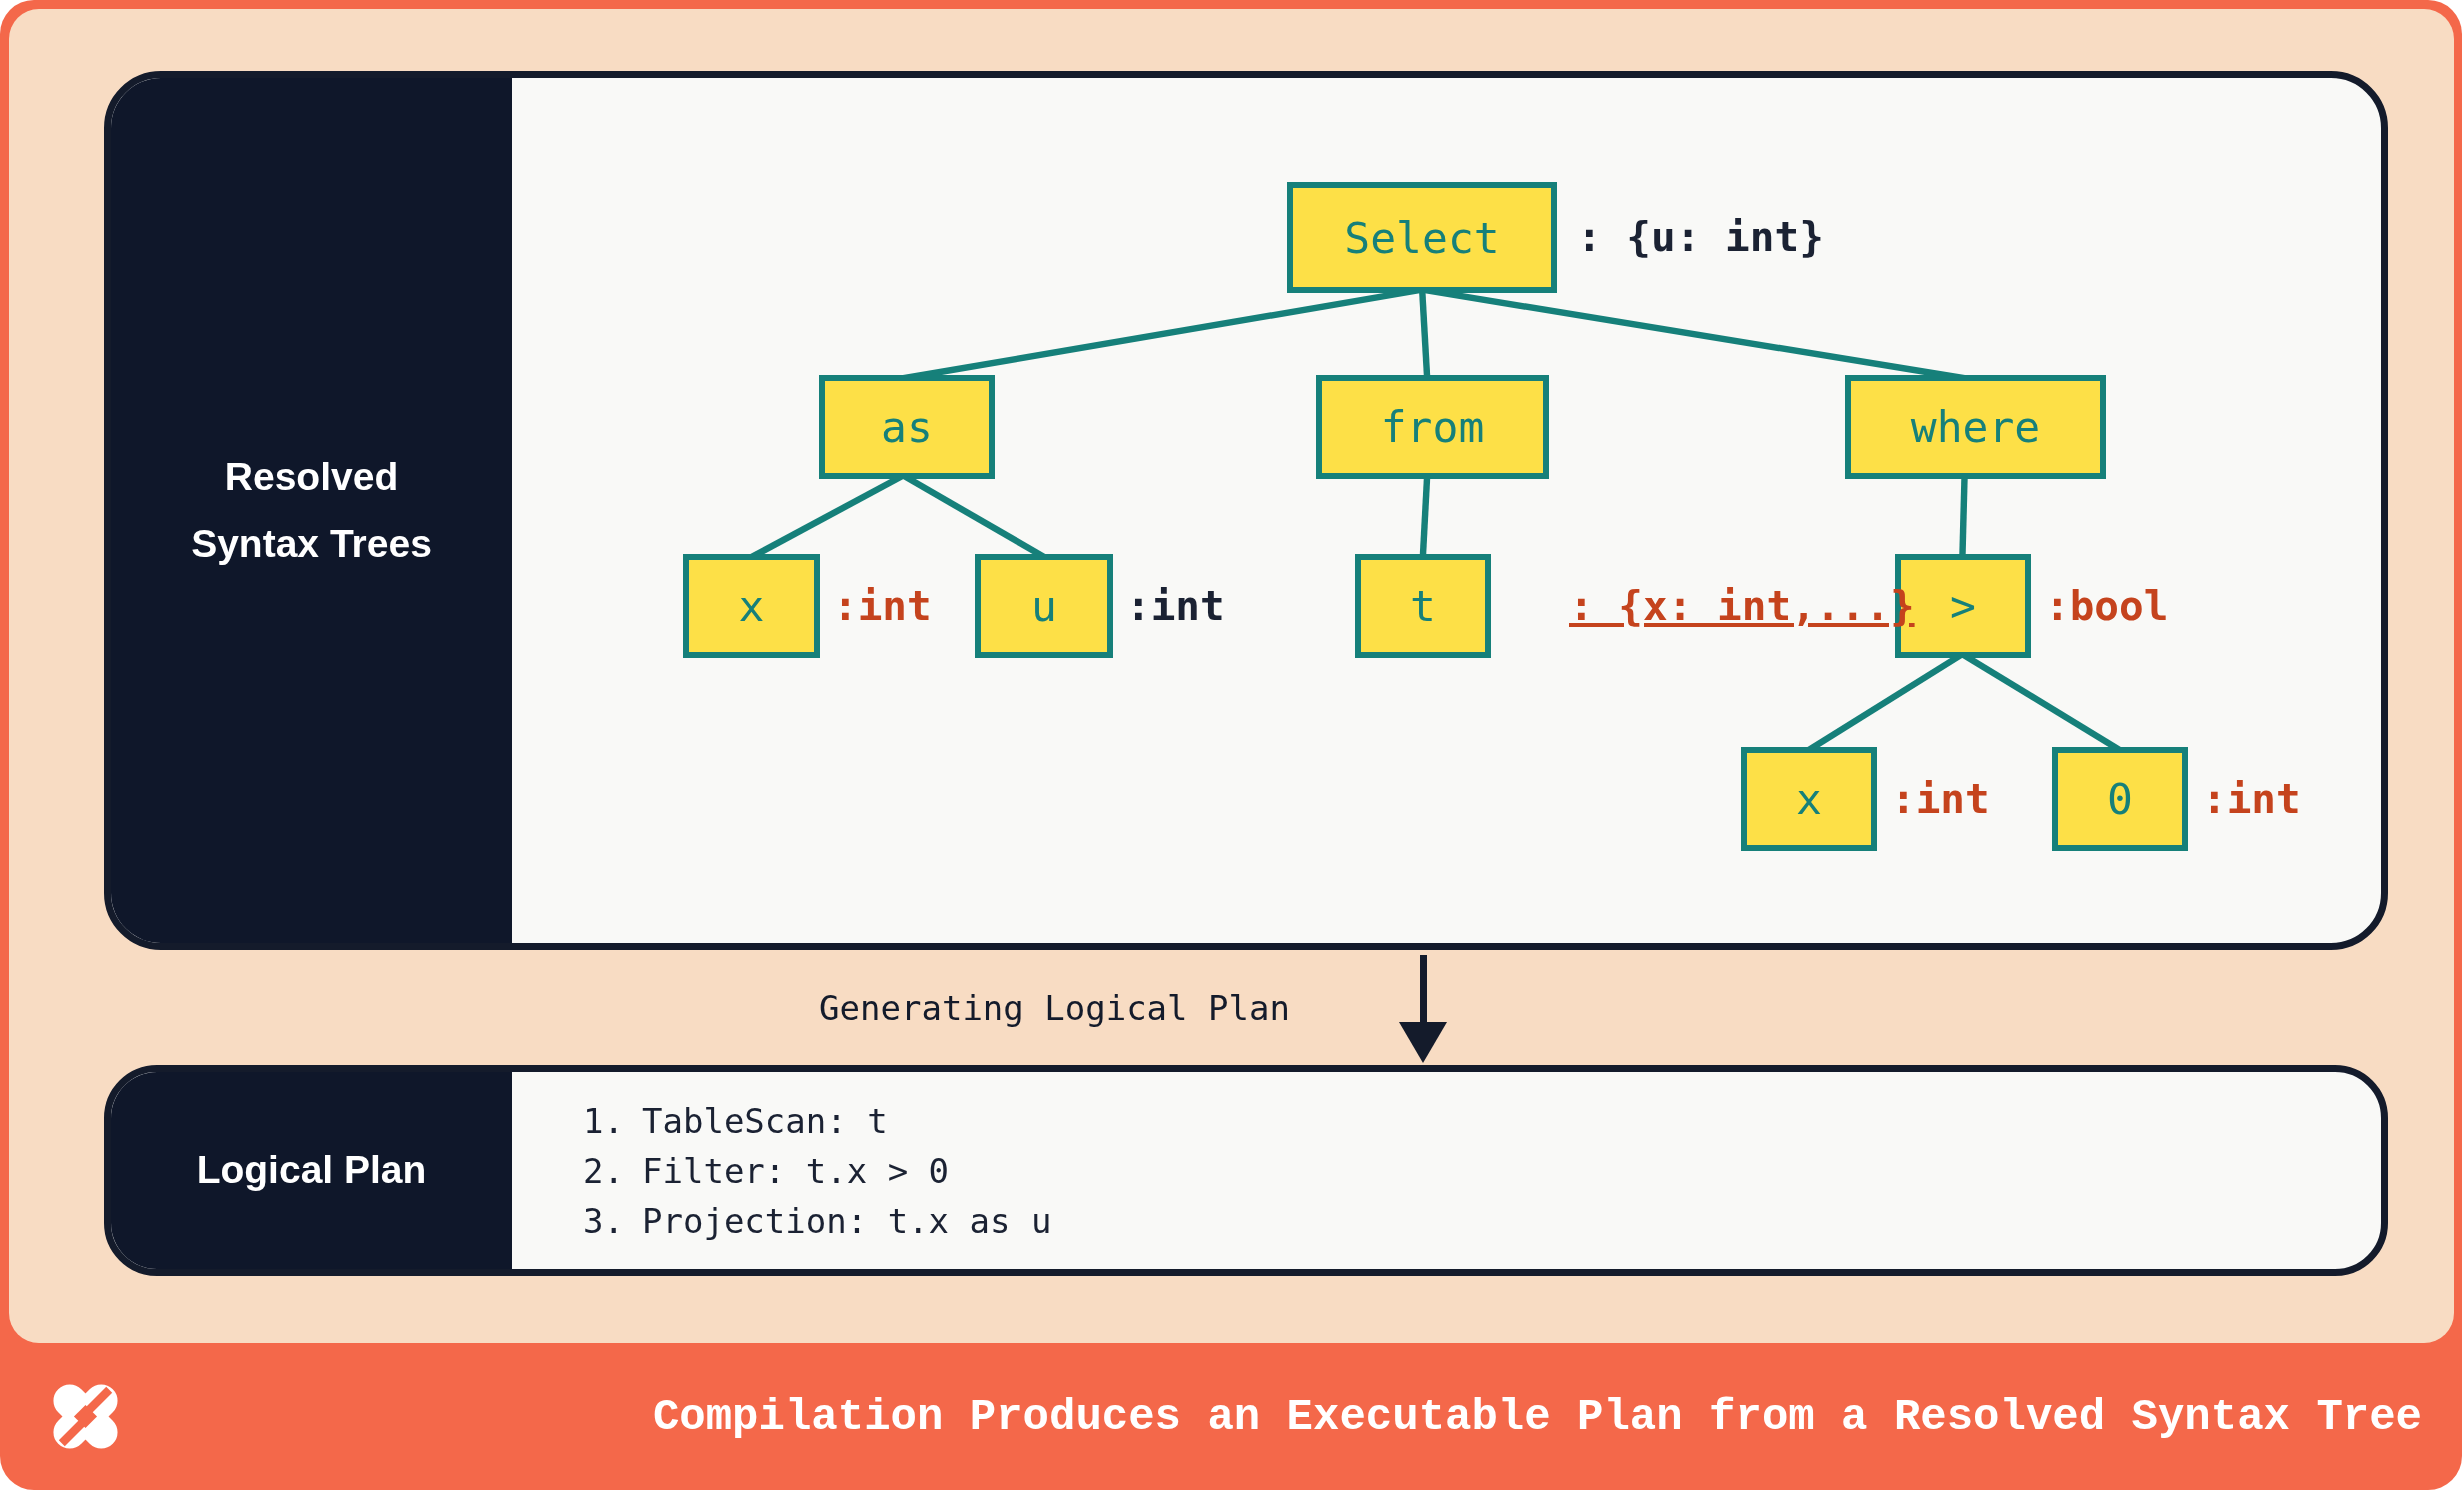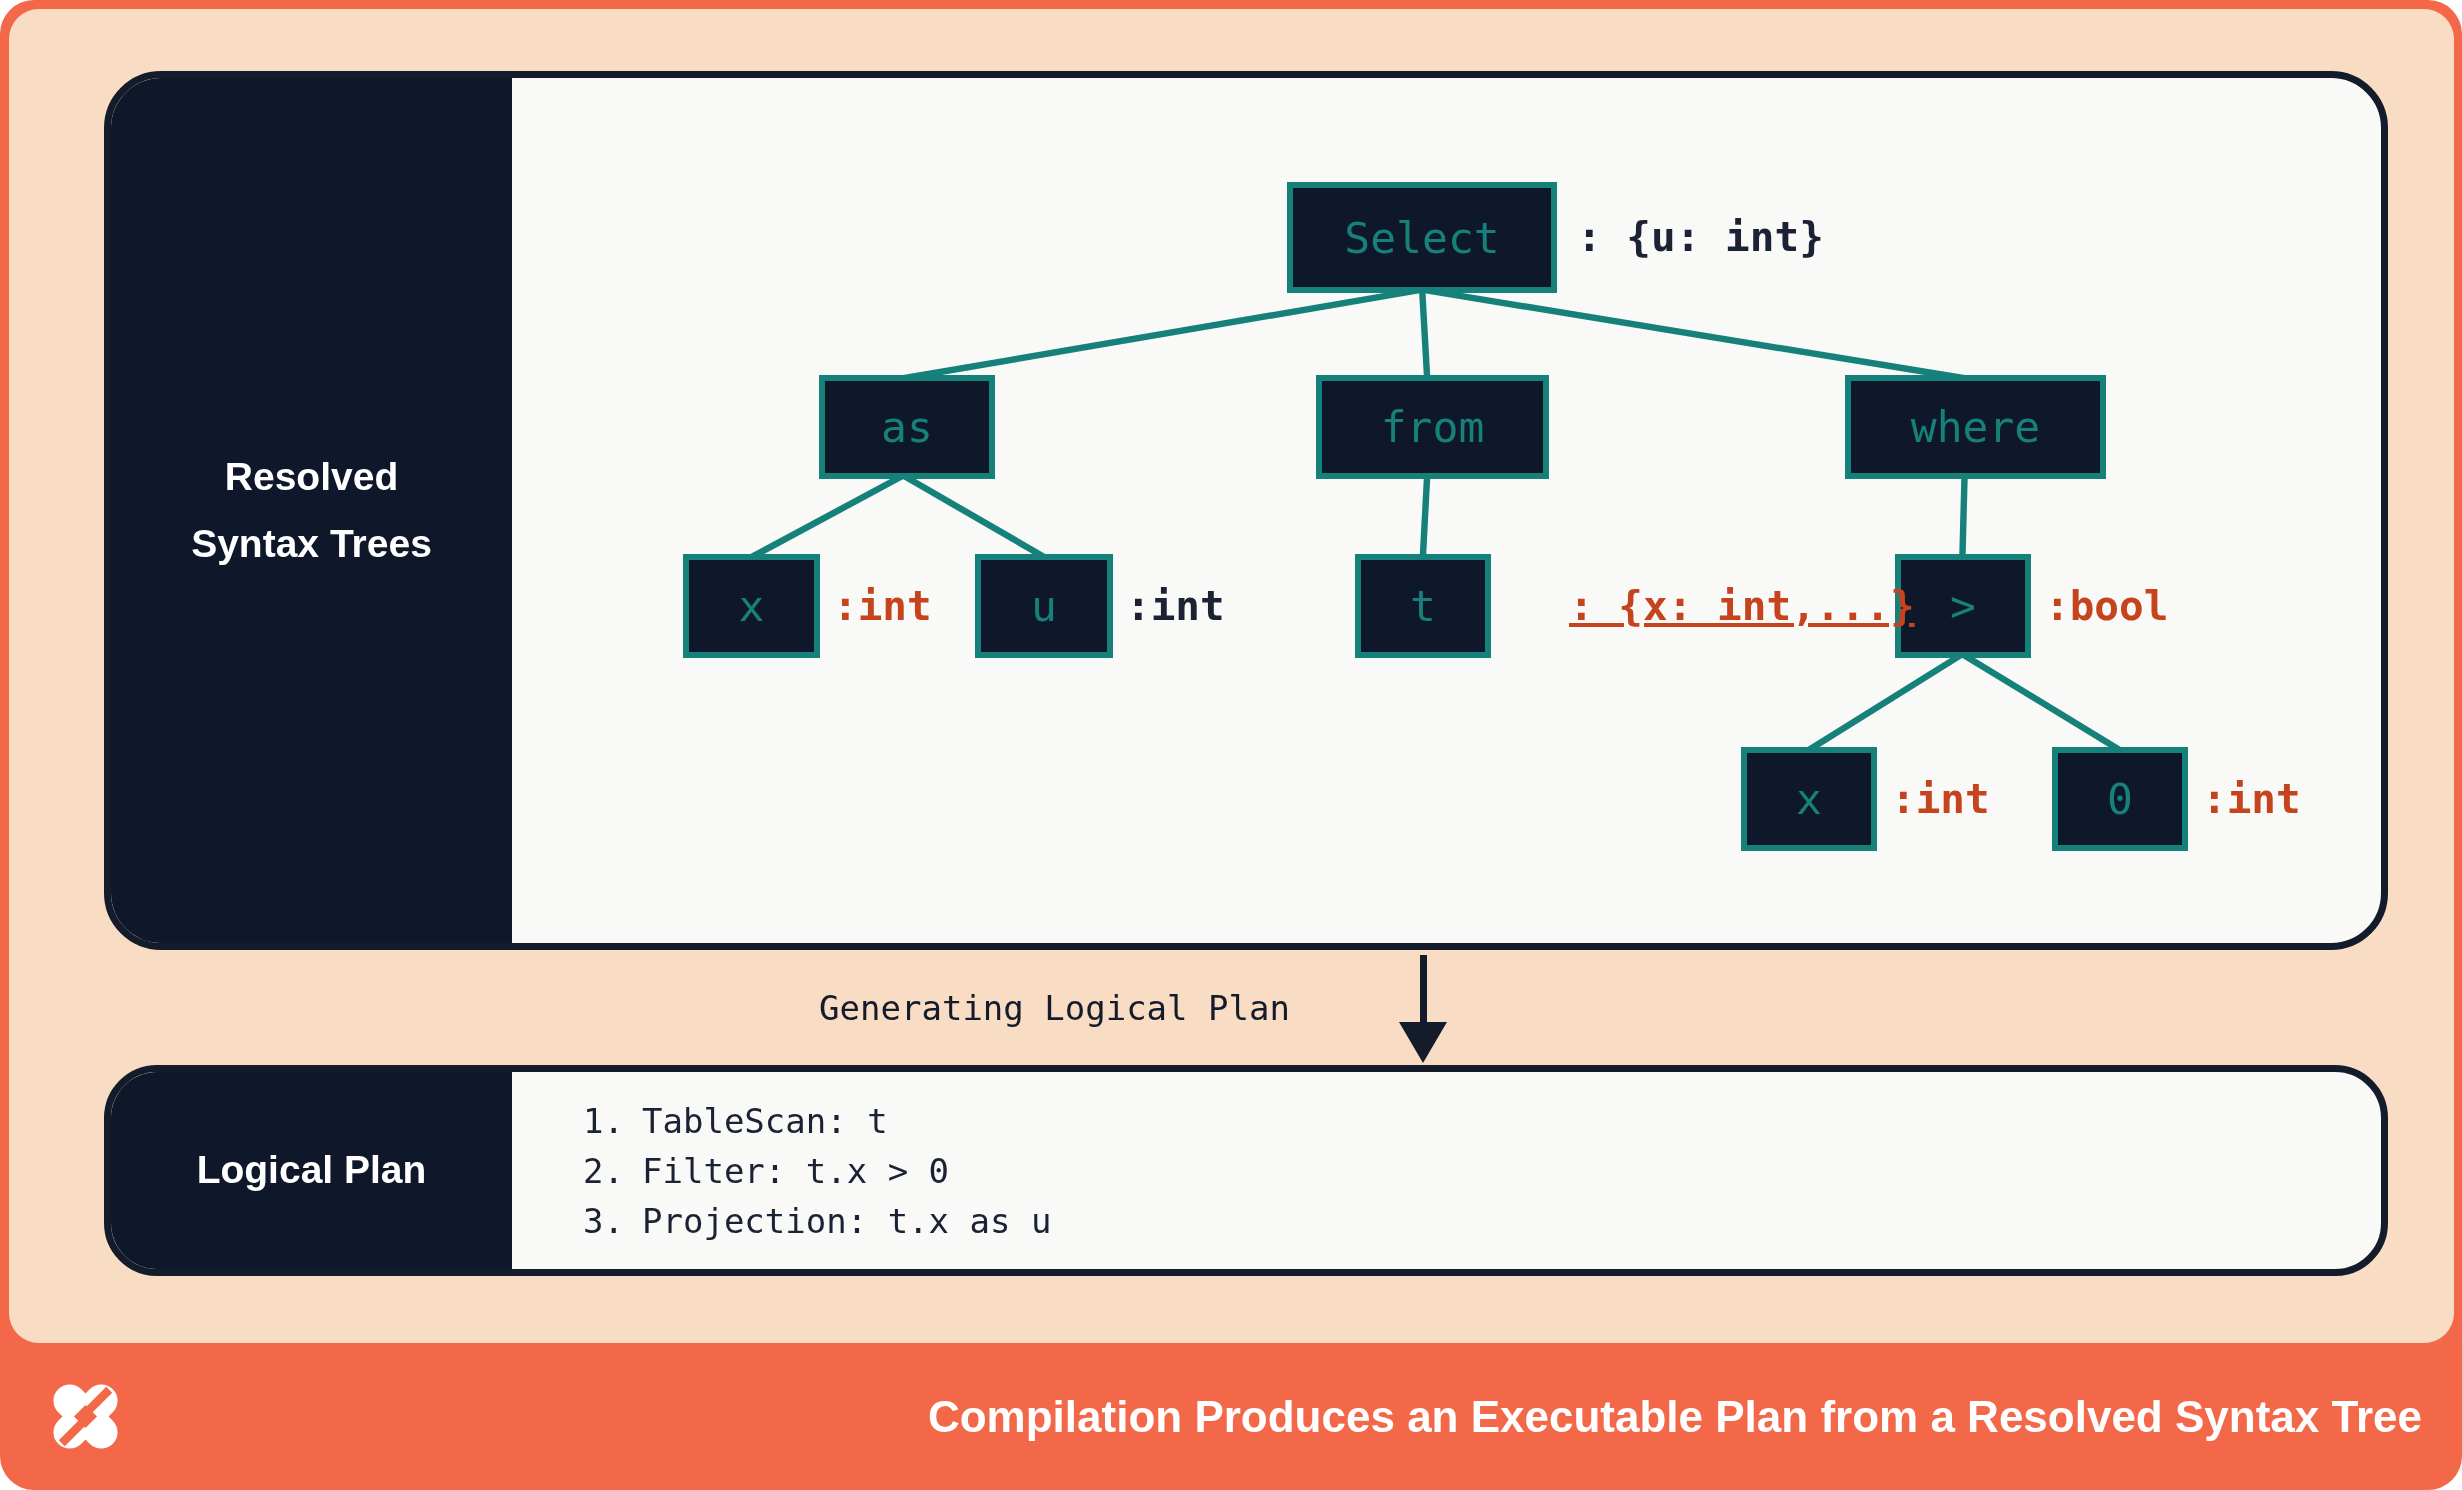--- a/index.html
+++ b/index.html
@@ -56,21 +56,21 @@
   }
   .edges {
     position: absolute;
     left: 104px; top: 71px;
     width: 2284px; height: 879px;
     pointer-events: none;
   }
   .edges line { stroke: #16807a; stroke-width: 9; }
   .node {
     position: absolute;
-    background: #0f172a;
+    background: #fde047;
     border: 6.4px solid #16807a;
     display: flex; align-items: center; justify-content: center;
     color: #16807a;
     font-size: 43px;
   }
   .ann {
     position: absolute;
     transform: translateY(-50%);
     font-weight: 700;
     font-size: 41px;
@@ -120,21 +120,21 @@
     position: absolute;
     left: 41px; top: 29px;
     width: 89px; height: 89px;
   }
   .footer-title {
     position: absolute;
     left: 643px; right: 40px; top: 74px;
     transform: translateY(-50%);
     text-align: right;
     color: #ffffff;
-    font-family: Liberation Sans, sans-serif;
+    font-family: Liberation Mono, monospace;
     font-weight: 700;
     font-size: 44px;
   }
 </style>
 </head>
 <body>
 
 <div class="canvas">
 
   <div class="frame"></div>

